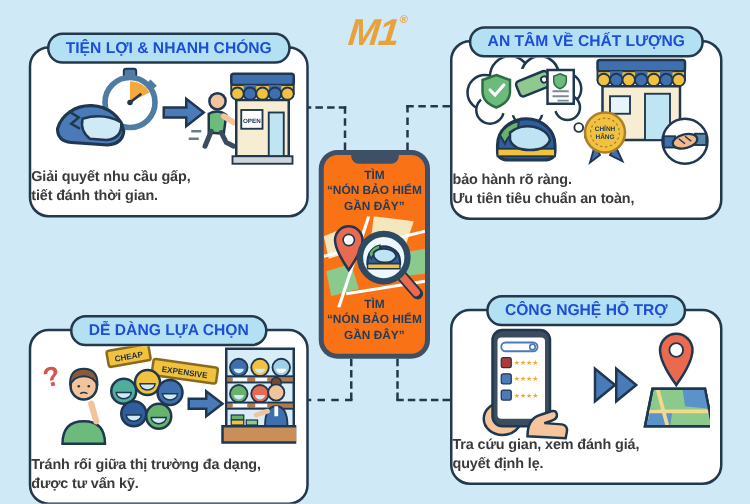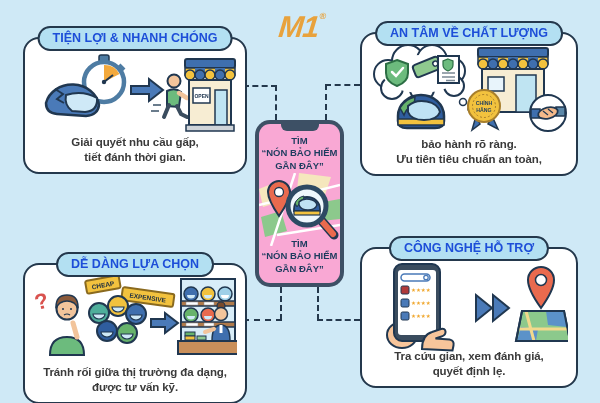--- a/index.html
+++ b/index.html
@@ -23,32 +23,32 @@
   .panel-bl{left:23px;top:263px;width:220px;height:137px;}
   .panel-br{left:360px;top:247px;width:214px;height:137px;}
   .pill{
     position:absolute;top:-13px;left:50%;transform:translateX(-50%);
     background:#b3e0f2;border:2px solid #24384c;border-radius:999px;
     padding:3px 13px;font-size:12.5px;font-weight:bold;color:#1d4ed8;
     white-space:nowrap;line-height:1.2;
   }
   .illus{position:absolute;left:8px;top:14px;}
   .caption{
-    position:absolute;left:0;right:0;bottom:7px;text-align:center;
+    position:absolute;left:0;right:0;bottom:7px;text-align:left;
     font-size:11.5px;line-height:1.3;font-weight:bold;color:#3a3a3a;
     letter-spacing:-0.1px;
   }
   .caption span{display:block;white-space:nowrap;}
   
   .phone{
     position:absolute;left:255px;top:120px;width:89px;height:167px;
     background:#3d5065;border-radius:15px;padding:4px;box-sizing:border-box;
   }
   .screen{
-    position:relative;width:100%;height:100%;background:#f9a8d4;border-radius:11px;
+    position:relative;width:100%;height:100%;background:#f97316;border-radius:11px;
     overflow:hidden;
   }
   .notch{
     position:absolute;top:0;left:50%;transform:translateX(-50%);
     width:38px;height:7px;background:#3d5065;border-radius:0 0 6px 6px;
   }
   .phone-text{
     text-align:center;font-size:9.5px;font-weight:bold;color:#1d3c5e;
     line-height:1.3;white-space:nowrap;
   }

